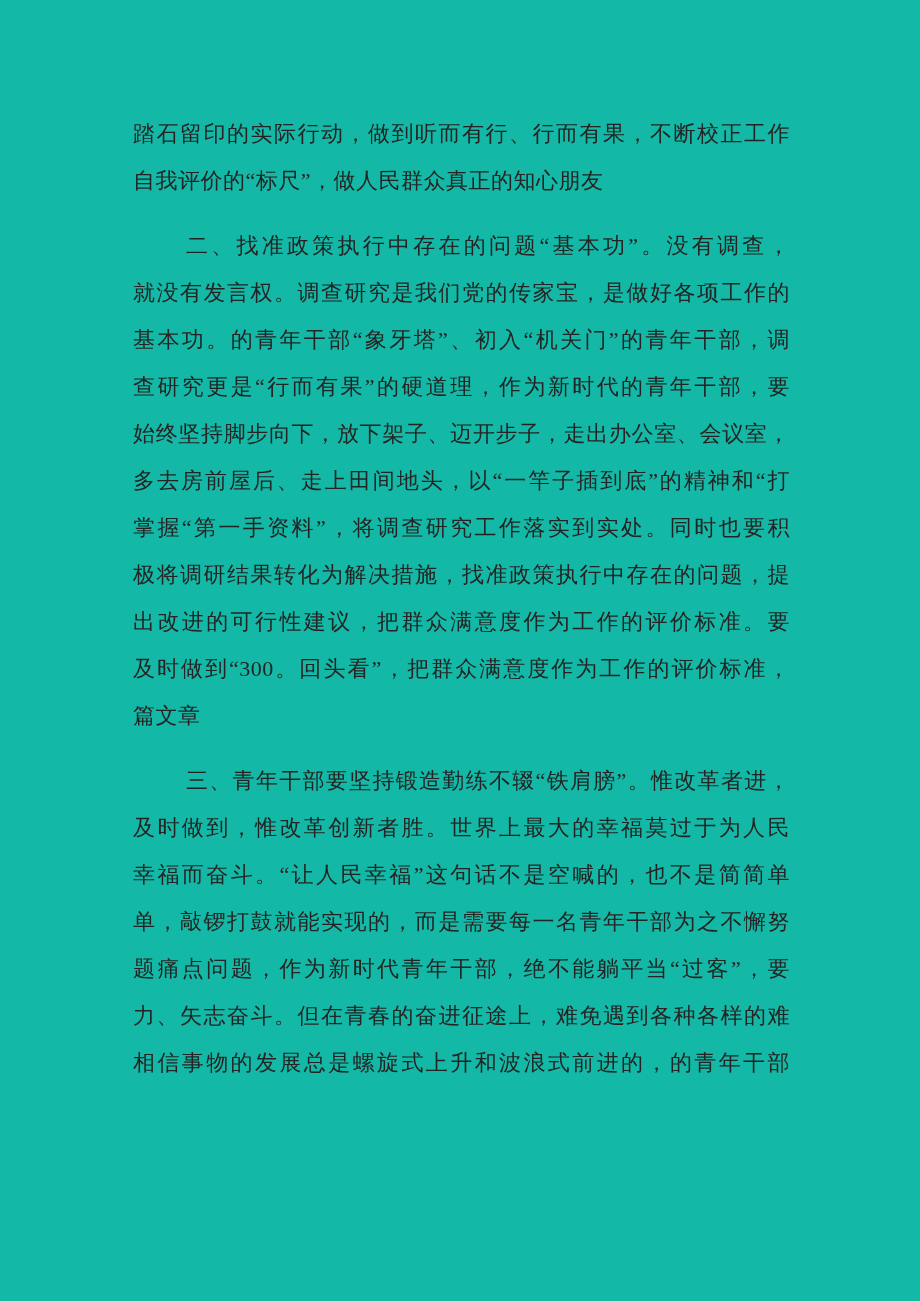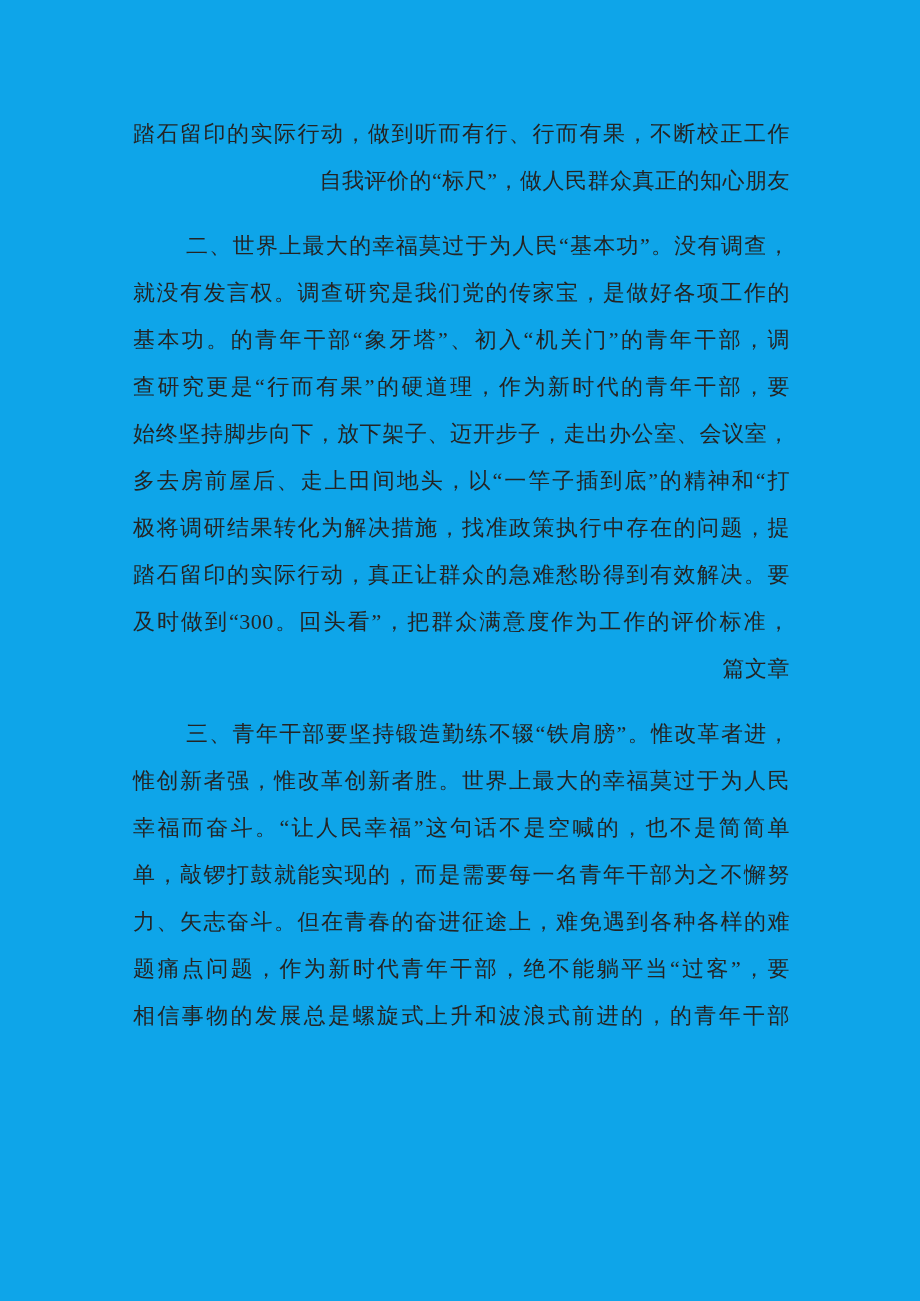--- a/index.html
+++ b/index.html
@@ -4,40 +4,40 @@
 <style>
   html, body {
     margin: 0;
     padding: 0;
     background: #ffffff;
   }
   .page {
     position: relative;
     width: 920px;
     height: 1301px;
-    background: #0ea5e9;
+    background: #14b8a6;
     overflow: hidden;
   }
   .text-block {
     position: absolute;
     left: 133px;
     top: 110px;
     width: 657px;
     font-family: "Liberation Serif", "DejaVu Serif", serif;
     font-size: 22px;
     line-height: 47px;
     color: #242424;
   }
   .paragraph {
     margin: 0 0 18px 0;
     padding: 0;
   }
   .text-line {
     width: 100%;
-    text-align: right;
+    text-align: left;
     letter-spacing: 0.5px;
   }
   .text-line.fill {
     text-align: justify;
     text-align-last: justify;
     -moz-text-align-last: justify;
   }
   .text-line.indent {
     padding-left: 53px;
     box-sizing: border-box;
@@ -46,34 +46,35 @@
 </head>
 <body>
 
 <div class="page">
   <div class="text-block">
       <div class="paragraph">
         <div class="text-line fill">踏石留印的实际行动，做到听而有行、行而有果，不断校正工作</div>
         <div class="text-line">自我评价的“标尺”，做人民群众真正的知心朋友</div>
       </div>
       <div class="paragraph">
-        <div class="text-line fill indent">二、世界上最大的幸福莫过于为人民“基本功”。没有调查，</div>
+        <div class="text-line fill indent">二、找准政策执行中存在的问题“基本功”。没有调查，</div>
         <div class="text-line fill">就没有发言权。调查研究是我们党的传家宝，是做好各项工作的</div>
         <div class="text-line fill">基本功。的青年干部“象牙塔”、初入“机关门”的青年干部，调</div>
         <div class="text-line fill">查研究更是“行而有果”的硬道理，作为新时代的青年干部，要</div>
         <div class="text-line fill">始终坚持脚步向下，放下架子、迈开步子，走出办公室、会议室，</div>
         <div class="text-line fill">多去房前屋后、走上田间地头，以“一竿子插到底”的精神和“打</div>
+        <div class="text-line fill">掌握“第一手资料”，将调查研究工作落实到实处。同时也要积</div>
         <div class="text-line fill">极将调研结果转化为解决措施，找准政策执行中存在的问题，提</div>
-        <div class="text-line fill">踏石留印的实际行动，真正让群众的急难愁盼得到有效解决。要</div>
+        <div class="text-line fill">出改进的可行性建议，把群众满意度作为工作的评价标准。要</div>
         <div class="text-line fill">及时做到“300。回头看”，把群众满意度作为工作的评价标准，</div>
         <div class="text-line">篇文章</div>
       </div>
       <div class="paragraph">
         <div class="text-line fill indent">三、青年干部要坚持锻造勤练不辍“铁肩膀”。惟改革者进，</div>
-        <div class="text-line fill">惟创新者强，惟改革创新者胜。世界上最大的幸福莫过于为人民</div>
+        <div class="text-line fill">及时做到，惟改革创新者胜。世界上最大的幸福莫过于为人民</div>
         <div class="text-line fill">幸福而奋斗。“让人民幸福”这句话不是空喊的，也不是简简单</div>
         <div class="text-line fill">单，敲锣打鼓就能实现的，而是需要每一名青年干部为之不懈努</div>
+        <div class="text-line fill">题痛点问题，作为新时代青年干部，绝不能躺平当“过客”，要</div>
         <div class="text-line fill">力、矢志奋斗。但在青春的奋进征途上，难免遇到各种各样的难</div>
-        <div class="text-line fill">题痛点问题，作为新时代青年干部，绝不能躺平当“过客”，要</div>
         <div class="text-line fill">相信事物的发展总是螺旋式上升和波浪式前进的，的青年干部</div>
       </div>
     </div>
 </div>
 
 </body></html>

